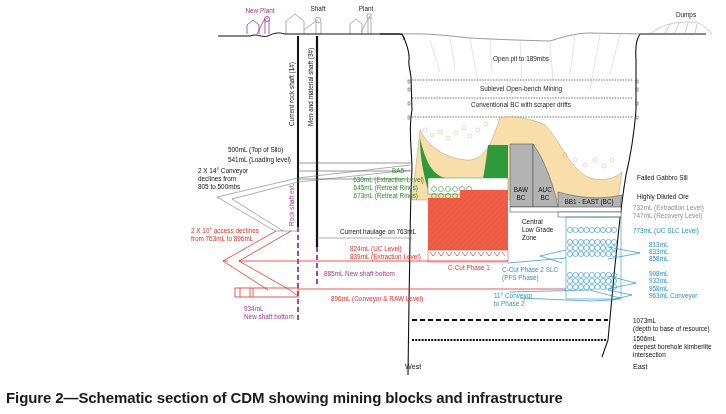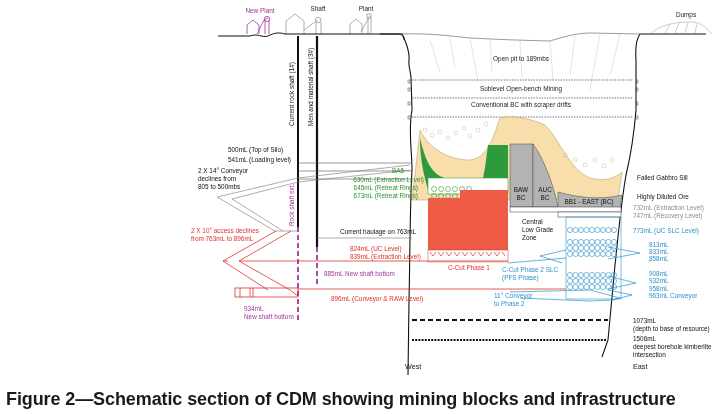--- a/index.html
+++ b/index.html
@@ -1,19 +1,19 @@
 <!DOCTYPE html>
 <html><head>
 <meta charset="utf-8">
 <style>
   html, body { margin:0; padding:0; background:#ffffff; }
   body { width:726px; height:414px; position:relative; overflow:hidden; font-family:"Liberation Sans", sans-serif; }
   #diagram { position:absolute; left:0; top:0; width:726px; height:414px; }
   .lbl { font-family:"Liberation Sans", sans-serif; font-size:6.4px; }
-  .caption { position:absolute; left:6px; top:389px; font-family:"Liberation Sans", sans-serif; font-weight:bold; font-size:18px; color:#1a1a1a; letter-spacing:-0.1px; white-space:nowrap; }
+  .caption { position:absolute; left:6px; top:389px; font-family:"Liberation Sans", sans-serif; font-weight:bold; font-size:15px; color:#1a1a1a; letter-spacing:-0.1px; white-space:nowrap; }
 </style>
 </head>
 <body>
 
 <svg id="diagram" viewBox="0 0 726 414" xmlns="http://www.w3.org/2000/svg">
   <defs>
     <pattern id="hatch" width="4" height="4" patternUnits="userSpaceOnUse" patternTransform="rotate(45)">
       <line x1="0" y1="0" x2="0" y2="4" stroke="#f28c78" stroke-width="0.6"></line>
     </pattern>
   </defs>

